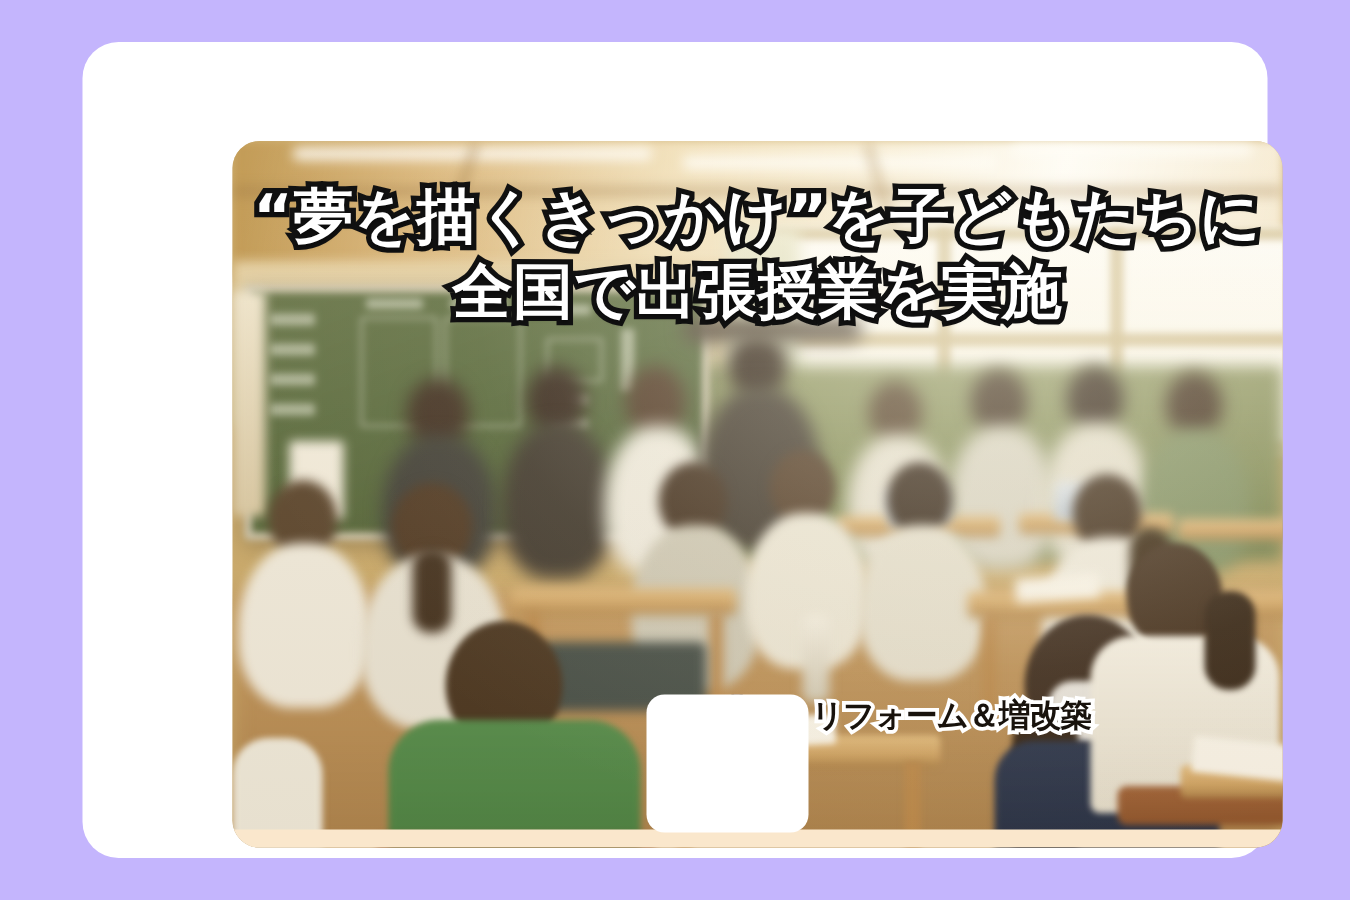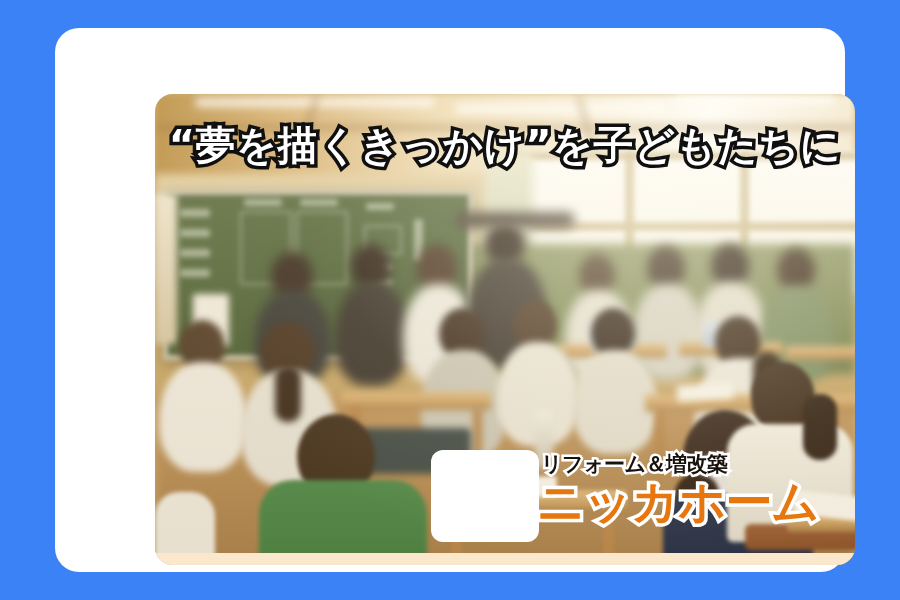--- a/index.html
+++ b/index.html
@@ -12,21 +12,21 @@
     overflow: hidden;
     font-family: "Liberation Sans", sans-serif;
     background: #FBDC60;
   }
 
   
   #stage {
     position: relative;
     width: 900px;
     height: 600px;
-    background: #3b82f6;
+    background: #c4b5fd;
   }
 
   
   #card {
     position: absolute;
     left: 55px;
     top: 28px;
     width: 790px;
     height: 544px;
     background: #FFFFFF;
@@ -185,21 +185,21 @@
     -webkit-text-stroke: 7px #111111;
     paint-order: stroke fill;
     text-shadow: 0 2px 3px rgba(0,0,0,0.35);
     white-space: nowrap;
   }
 
   
   #logo {
     position: absolute;
     left: 276px;
-    bottom: 17px;
+    bottom: 4px;
     width: 370px;
     height: 104px;
   }
 
   
   #mascot {
     position: absolute;
     left: 0; top: 6px;
     width: 108px; height: 92px;
   }
@@ -381,20 +381,21 @@
       <div class="layer paper blurC" style="left:316px; top:384px; width:86px; height:20px; transform:rotate(-3deg);"></div>
 
       <div class="layer desk blurC" style="left:632px; top:416px; width:78px; height:22px;"></div>
       <div class="layer paper blurC" style="left:640px; top:400px; width:70px; height:24px; transform:rotate(6deg);"></div>
 
       <div class="layer photo-tint"></div>
       <div class="layer bottom-strip"></div>
 
       <div id="headline">
         <div class="hl-line">“夢を描くきっかけ”を子どもたちに</div>
+        <div class="hl-line">全国で出張授業を実施</div>
       </div>
 
       <div id="logo">
 
         <div id="mascot">
           <div class="sticker-bg"></div>
           <svg width="108" height="92" viewBox="0 0 108 92">
 
             <rect x="30" y="28" width="72" height="58" rx="4" fill="#8A5A2E" stroke="#5C3A1B" stroke-width="3"></rect>
             <rect x="35" y="33" width="28" height="48" fill="#BFE0EC" stroke="#5C3A1B" stroke-width="2"></rect>
@@ -428,19 +429,18 @@
             <ellipse cx="42" cy="53" rx="4" ry="2.6" fill="#F6A7B0" opacity="0.85"></ellipse>
             <ellipse cx="82" cy="53" rx="4" ry="2.6" fill="#F6A7B0" opacity="0.85"></ellipse>
 
             <path d="M54 56 q8 12 16 0 q-8 4 -16 0 z" fill="#C23A2B" stroke="#5C3A1B" stroke-width="2" stroke-linejoin="round"></path>
             <path d="M56.5 60 q5.5 5 11 0 q-5.5 3 -11 0 z" fill="#F0858A"></path>
           </svg>
         </div>
 
         <div id="logo-text">
           <div class="logo-sub">リフォーム＆増改築</div>
-          <div class="logo-main">ニッカホーム</div>
         </div>
       </div>
 
     </div>
   </div>
 </div>
 
 </body></html>

